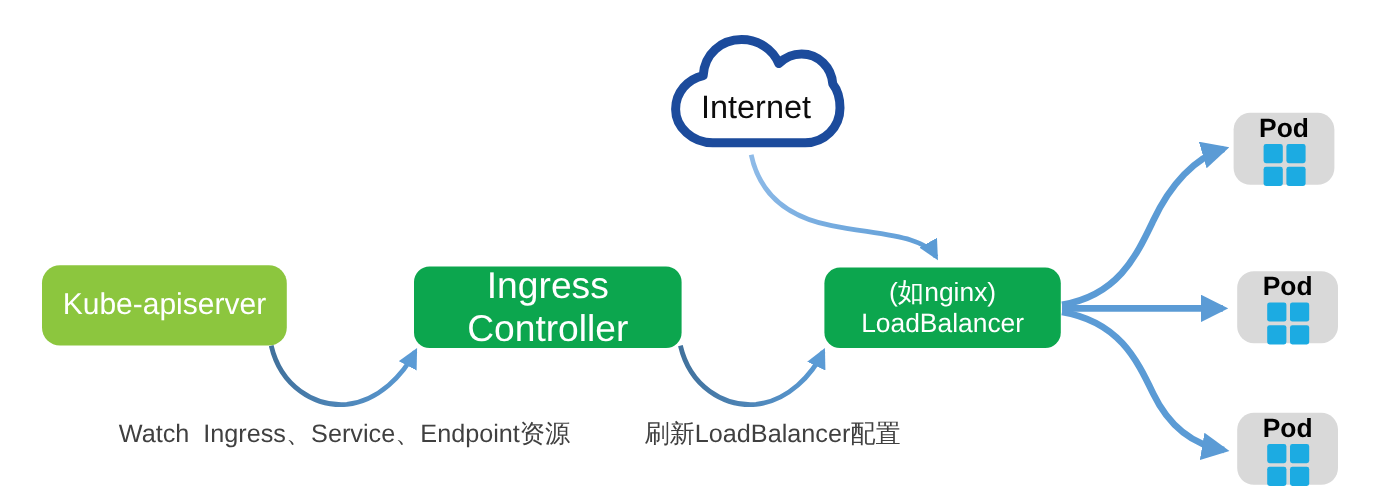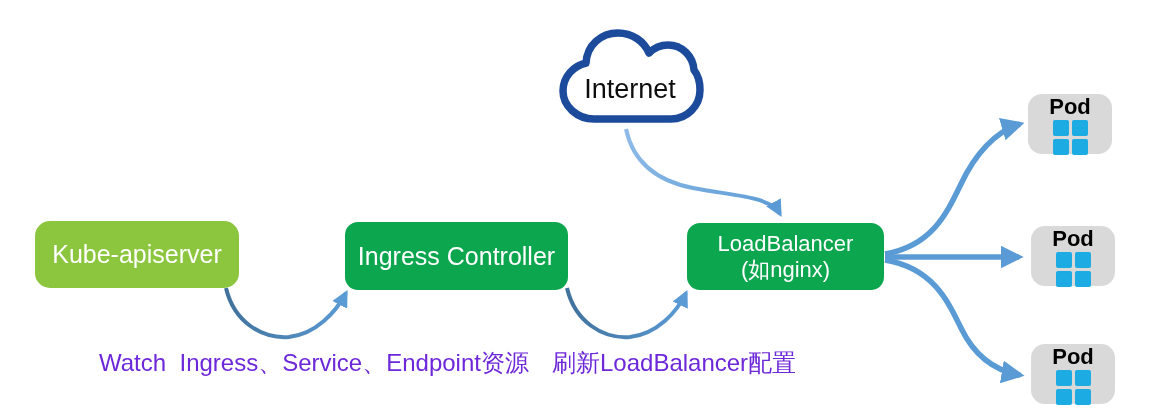--- a/index.html
+++ b/index.html
@@ -33,21 +33,21 @@
     left: 35px; top: 221px;
     width: 204px; height: 67px;
     background: #8CC63E;
     font-size: 25px;
     border-radius: 15px;
   }
   #ingress-box {
     left: 345px; top: 222px;
     width: 223px; height: 68px;
     background: #0CA64E;
-    font-size: 25px;
+    font-size: 31px;
   }
   #lb-box {
     left: 687px; top: 223px;
     width: 197px; height: 67px;
     background: #0CA64E;
     font-size: 22px;
     line-height: 26px;
   }
   #internet-label {
     position: absolute;
@@ -89,26 +89,26 @@
     margin-top: 1px;
   }
   .pod-grid span {
     background: #1CABE2;
     border-radius: 2px;
     display: block;
   }
   .edge-label {
     position: absolute;
     z-index: 2;
-    font-size: 24px;
-    color: #6d28d9;
+    font-size: 21px;
+    color: #404040;
     white-space: pre;
   }
   #watch-label { left: 99px; top: 347px; }
-  #refresh-label { left: 552px; top: 347px; }
+  #refresh-label { left: 537px; top: 347px; }
 </style>
 </head>
 <body>
 
 <div id="canvas">
 
   <svg id="arrow-layer" viewBox="0 0 1165 411" xmlns="http://www.w3.org/2000/svg">
     <defs>
       <marker id="head" viewBox="0 0 8 8" refX="6.4" refY="4" markerWidth="4.2" markerHeight="4.2" orient="auto">
         <path d="M0,0 L8,4 L0,8 Z" fill="#5B9BD5"></path>
@@ -155,22 +155,22 @@
 
   <div id="kube-box" class="node-box">
     <span>Kube-apiserver</span>
   </div>
 
   <div id="ingress-box" class="node-box">
     <span>Ingress Controller</span>
   </div>
 
   <div id="lb-box" class="node-box">
+    <span>(如nginx)</span>
     <span>LoadBalancer</span>
-    <span>(如nginx)</span>
   </div>
 
   <div id="pod-1" class="pod-box">
     <span class="pod-label">Pod</span>
     <div class="pod-grid">
       <span></span>
       <span></span>
       <span></span>
       <span></span>
     </div>

